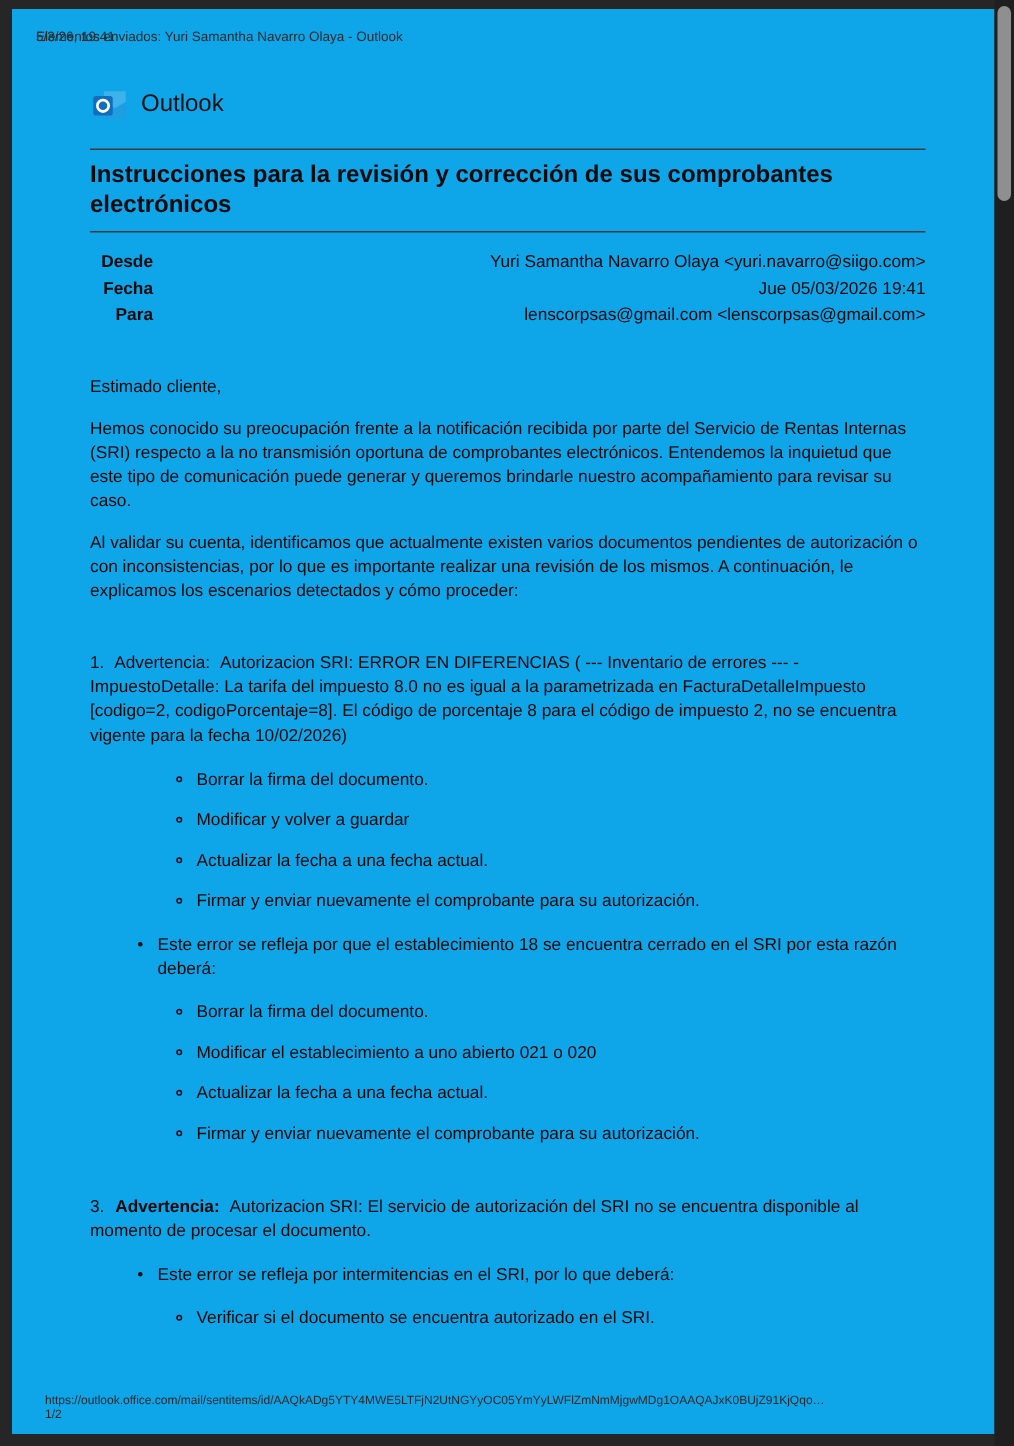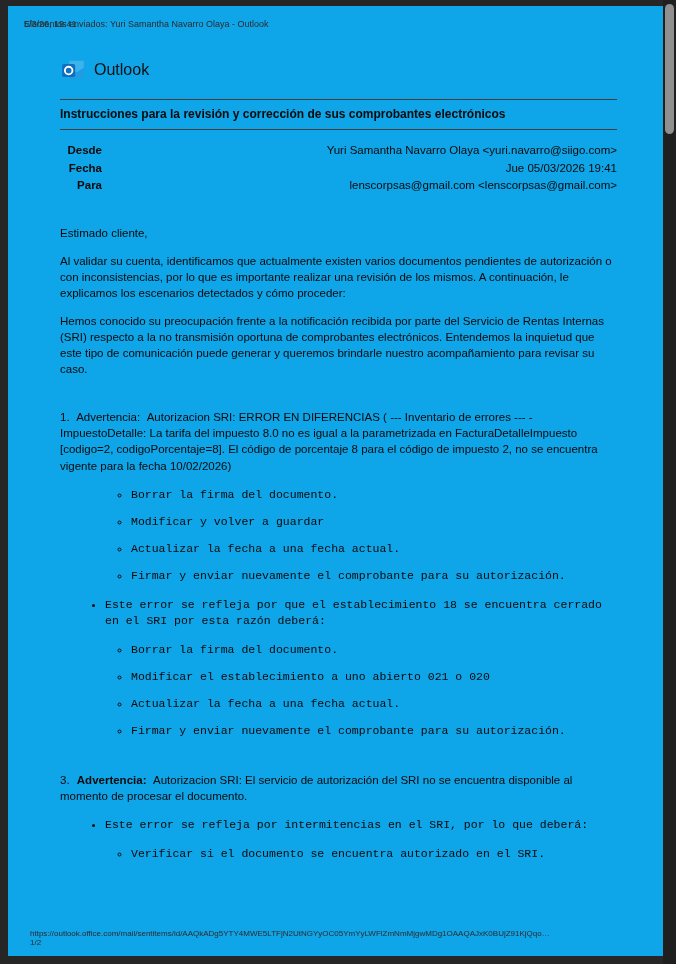--- a/index.html
+++ b/index.html
@@ -52,40 +52,40 @@
 
   .brand-row { margin-top:24px; display:flex; align-items:center; gap:8px; height:28px; }
   .brand-icon { display:inline-flex; width:26px; height:26px; }
   .brand-name { font-size:16px; color:#111; }
 
   .subject {
     margin-top:15px;
     border-top:1px solid #3c3c3c;
     border-bottom:1px solid #3c3c3c;
     padding:7px 0;
-    font-size:12px; font-weight:bold; line-height:1.25;
+    font-size:16px; font-weight:bold; line-height:1.25;
   }
 
   .meta { margin-top:12px; }
   .meta-row { display:flex; line-height:17.5px;text-align:right; }
   .meta-label { font-weight:bold; width:42px; flex:0 0 42px; }
   .meta-value { flex:1; }
 
   .body-p { margin-top:12px; }
   .greeting { margin-top:30px; }
   .warn { margin-top:32px; }
   .w-num { margin-right:4px; }
   .w-num.wide { margin-right:8px; }
   .w-label { margin-right:4px; }
   .w-label.bold { font-weight:bold; }
 
   ul { margin-top:13px; }
   ul.cause { padding-left:45px; list-style-type:disc; }
   ul.steps { padding-left:71px; list-style-type:circle; }
-  li { margin-bottom:11px;font-family:Liberation Mono, monospace; }
+  li { margin-bottom:11px; }
   li:last-child { margin-bottom:0; }
 </style>
 </head>
 <body>
 
 <div class="viewport">
 
   <div class="page">
 
     <div class="print-header">
@@ -119,23 +119,23 @@
           <span class="meta-value">Jue 05/03/2026 19:41</span>
         </div>
         <div class="meta-row">
           <span class="meta-label">Para</span>
           <span class="meta-value">lenscorpsas@gmail.com &lt;lenscorpsas@gmail.com&gt;</span>
         </div>
       </div>
 
       <p class="body-p greeting">Estimado cliente,</p>
 
+      <p class="body-p">Hemos conocido su preocupación frente a la notificación recibida por parte del Servicio de Rentas Internas (SRI) respecto a la no transmisión oportuna de comprobantes electrónicos. Entendemos la inquietud que este tipo de comunicación puede generar y queremos brindarle nuestro acompañamiento para revisar su caso.</p>
+
       <p class="body-p">Al validar su cuenta, identificamos que actualmente existen varios documentos pendientes de autorización o con inconsistencias, por lo que es importante realizar una revisión de los mismos. A continuación, le explicamos los escenarios detectados y cómo proceder:</p>
-
-      <p class="body-p">Hemos conocido su preocupación frente a la notificación recibida por parte del Servicio de Rentas Internas (SRI) respecto a la no transmisión oportuna de comprobantes electrónicos. Entendemos la inquietud que este tipo de comunicación puede generar y queremos brindarle nuestro acompañamiento para revisar su caso.</p>
 
       <p class="body-p warn">
         <span class="w-num">1.</span>
         <span class="w-label">Advertencia:</span>
         <span>Autorizacion SRI: ERROR EN DIFERENCIAS ( --- Inventario de errores --- - ImpuestoDetalle: La tarifa del impuesto 8.0 no es igual a la parametrizada en FacturaDetalleImpuesto [codigo=2, codigoPorcentaje=8]. El código de porcentaje 8 para el código de impuesto 2, no se encuentra vigente para la fecha 10/02/2026)</span>
       </p>
 
 
       <ul class="steps">
         <li>Borrar la firma del documento.</li>

